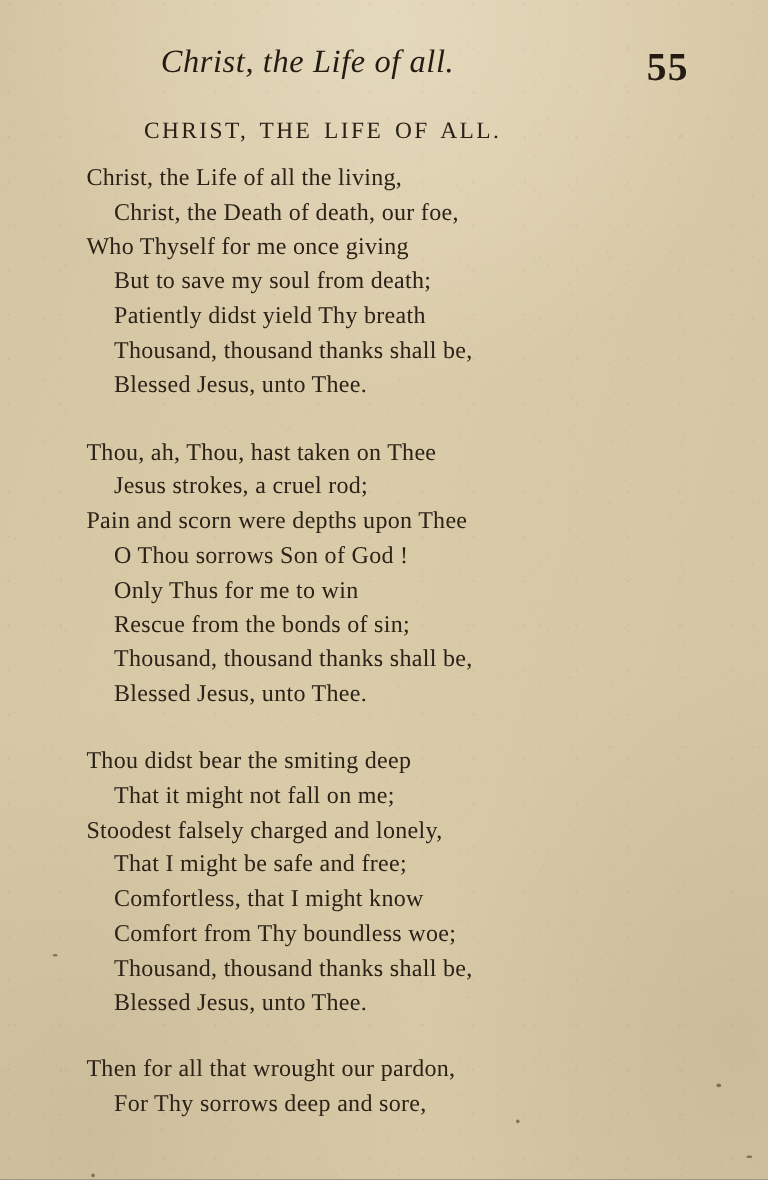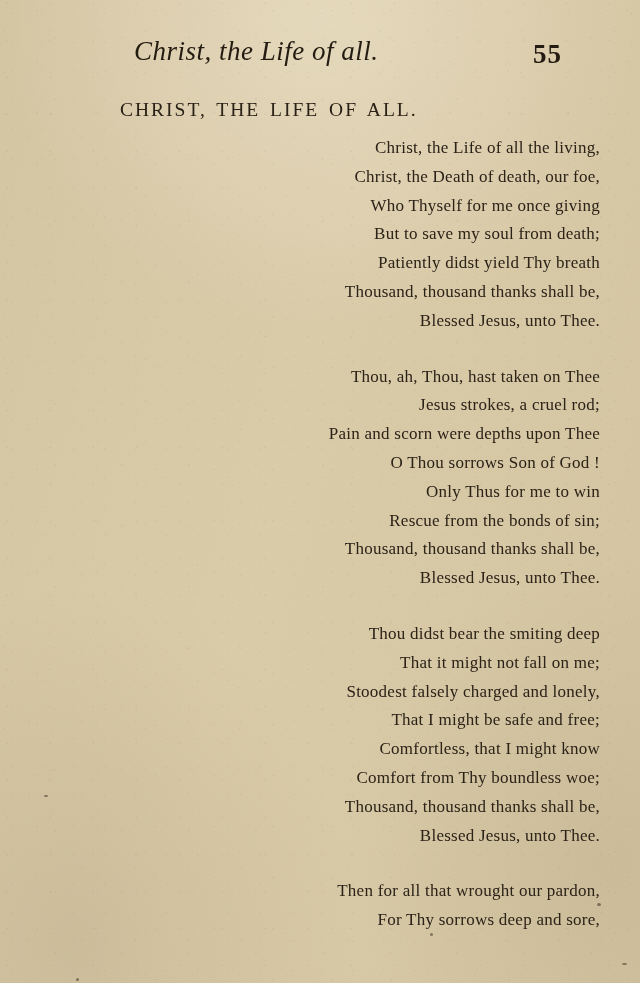--- a/index.html
+++ b/index.html
@@ -16,21 +16,20 @@
     margin: 0 auto;
     overflow: hidden;
     background-color: #d9caa7;
     background-image:
       radial-gradient(ellipse 70% 45% at 50% 2%, rgba(233,222,196,0.75) 0%, rgba(233,222,196,0) 70%),
       radial-gradient(ellipse 60% 50% at 12% 96%, rgba(183,167,134,0.40) 0%, rgba(183,167,134,0) 72%),
       radial-gradient(ellipse 55% 45% at 95% 88%, rgba(186,170,137,0.35) 0%, rgba(186,170,137,0) 70%),
       linear-gradient(105deg, rgba(200,185,152,0.30) 0%, rgba(222,210,182,0.10) 45%, rgba(196,180,146,0.28) 100%);
     font-family: "Liberation Serif", "DejaVu Serif", serif;
     color: #2b2218;
-    text-align: right;
     -webkit-font-smoothing: antialiased;
   }
 
   
   .grain {
     position: absolute;
     inset: 0;
     pointer-events: none;
     opacity: 0.5;
     background-image:
@@ -63,23 +62,23 @@
     left: 62px;
     top: 0;
     font-style: italic;
     font-size: 27px;
     letter-spacing: 0.5px;
     white-space: nowrap;
     color: #241c12;
   }
   .page-number {
     position: absolute;
-    right: 12px;
+    right: 0;
     top: 3px;
-    font-size: 27px;
+    font-size: 33px;
     font-weight: bold;
     letter-spacing: 1px;
     color: #241c12;
   }
 
   
   .hymn-title {
     position: absolute;
     top: 99px;
     left: 120px;
@@ -99,21 +98,21 @@
   }
 
   .stanza {
     margin-bottom: 27px;
   }
   .stanza:last-child {
     margin-bottom: 4px;
   }
 
   .line {
-    font-size: 17px;
+    font-size: 20px;
     line-height: 28.8px;
     letter-spacing: 0.25px;
     white-space: nowrap;
     color: #2b2218;
   }
   .line.indent {
     padding-left: 23px;
   }
 </style>
 </head>

